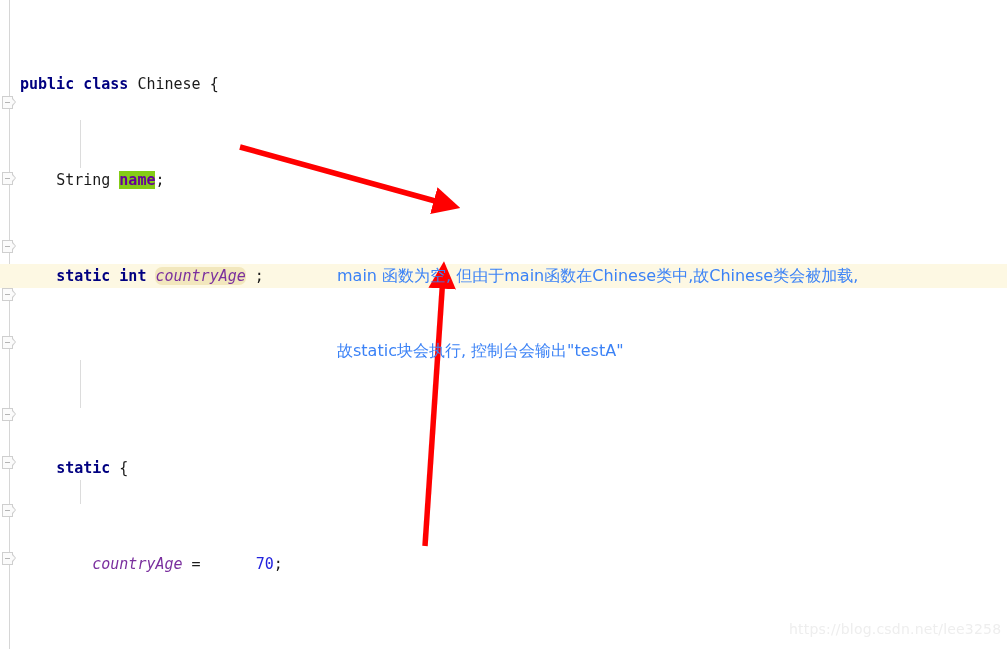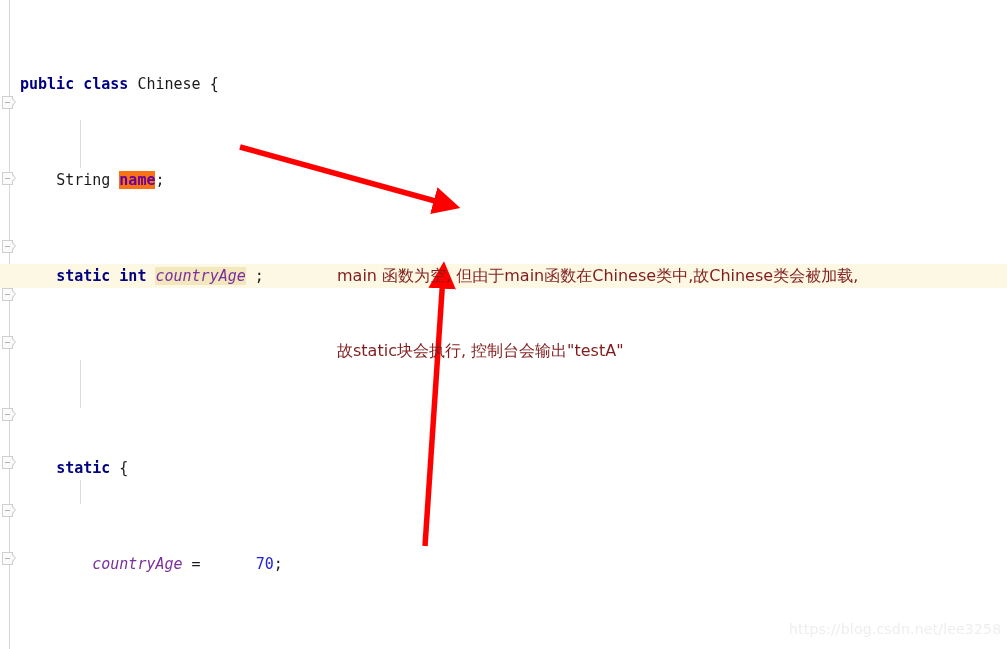--- a/index.html
+++ b/index.html
@@ -68,30 +68,30 @@
   }
   .ln.hl{ background:#fdf8e3; }
 
   
   .guide{
     position:absolute;width:1px;background:#dcdcdc;
   }
 
   
   .kw   { color:#000080; font-weight:bold; }
-  .fld  { color:#7a2f9e; font-style:italic; }
+  .fld  { color:#7a2f9e; font-style:italic;border-radius:7px; }
   .num  { color:#2222dd;margin-left:46px; }
   .plain{ color:#1a1a1a; }
-  .hl-name { background:#f97316; color:#660099; font-weight:bold; }
+  .hl-name { background:#84cc16; color:#660099; font-weight:bold; }
   .hl-id   { background:#f2e7bd; }
 
   
   .anno{
     position:absolute;
-    color:#7f1d1d;
+    color:#3b82f6;
     font-family:"DejaVu Sans","Liberation Sans",sans-serif;
     font-size:16px;
     line-height:25px;
     white-space:pre;
   }
   #annotation-text{ left:337px; top:213px; }
 
   svg#arrows{
     position:absolute;left:0;top:0;width:1007px;height:649px;
     pointer-events:none;

